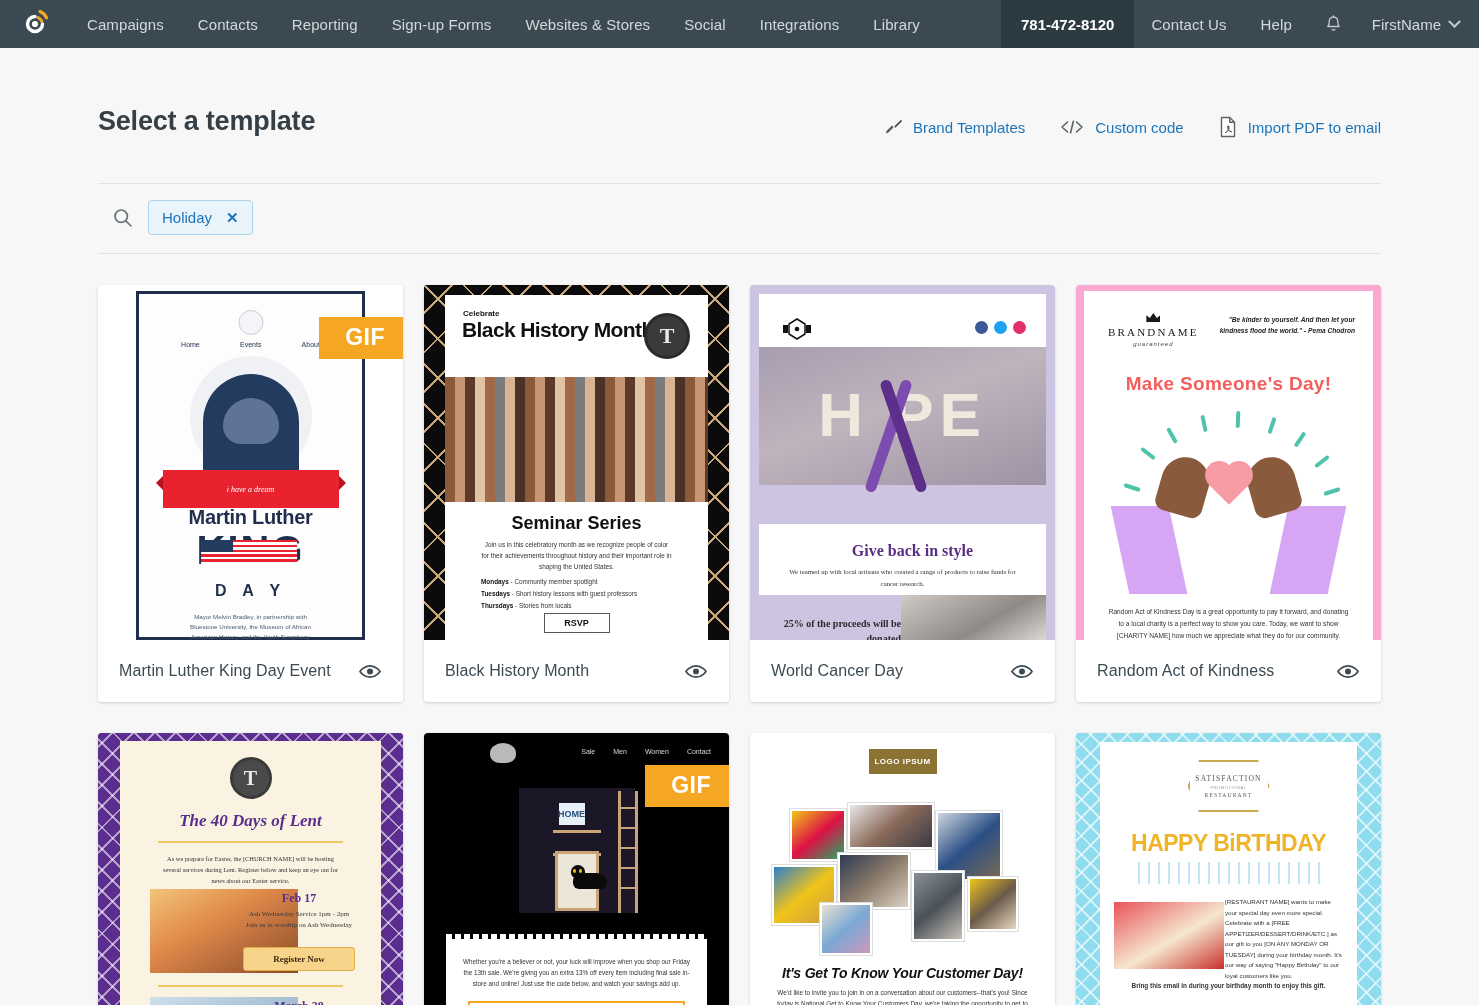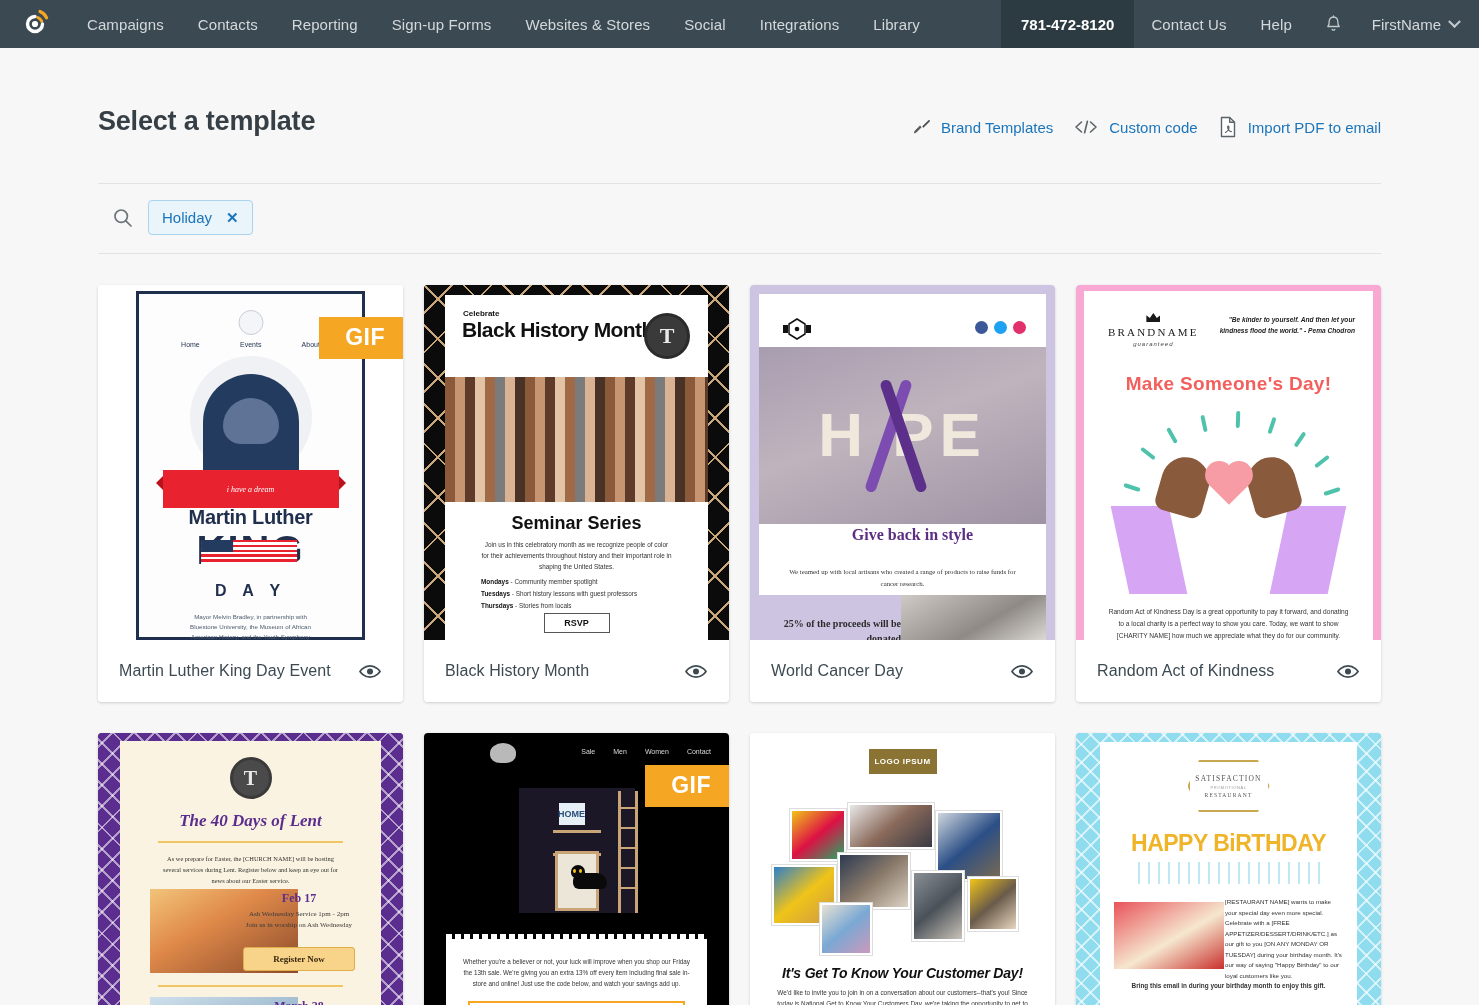--- a/index.html
+++ b/index.html
@@ -39,21 +39,21 @@
     border-right: 2px solid #c3cace; border-bottom: 2px solid #c3cace;
     transform: rotate(45deg) translate(-2px,-2px); }
 
   
   .page { padding: 0 98px; }
   .page-head {
     display: flex; align-items: flex-start; justify-content: space-between;
     padding-top: 58px;
   }
   .page-title { font-size: 27px; font-weight: bold; color: #353f45; letter-spacing: -.2px; }
-  .head-actions { display: flex; align-items: center; gap: 20px; padding-top: 10px; }
+  .head-actions { display: flex; align-items: center; gap: 34px; padding-top: 10px; }
   .head-action { display: flex; align-items: center; gap: 10px; cursor: pointer; }
   .head-action .lbl { color: #1b75bb; font-size: 15px; white-space: nowrap; }
 
   .divider { height: 1px; background: #e2e2e2; margin-top: 45px; }
 
   .filterbar { display: flex; align-items: center; gap: 14px; padding: 16px 0 18px 14px; }
   .chip {
     display: inline-flex; align-items: center; gap: 14px;
     background: #eaf4fb; border: 1px solid #a9d3ef; border-radius: 4px;
     padding: 8px 13px; cursor: pointer;
@@ -160,33 +160,33 @@
     width:66px; height:20px; border:1px solid #555;
     display:flex; align-items:center; justify-content:center;
     font-size:9px; font-weight:bold; color:#111; }
 
   
   .wcd { background: #cdc4e2; }
   .wcd-top { position:absolute; top:9px; left:9px; right:9px; height:53px; background:#fff; }
   .wcd-mark { position:absolute; top:23px; left:24px; width:28px; height:24px; }
   .wcd-soc { position:absolute; top:27px; right:20px; display:flex; gap:6px; }
   .wcd-soc i { width:13px; height:13px; border-radius:50%; display:block; }
-  .wcd-hero { position:absolute; top:62px; left:9px; right:9px; height:177px;
+  .wcd-hero { position:absolute; top:62px; left:9px; right:9px; height:138px;
     background: linear-gradient(160deg,#a89db0,#bfb3bd 45%,#9e93a4); }
   .wcd-let { position:absolute; top:50%; left:0; right:0; transform:translateY(-52%);
     text-align:center; font-size:62px; font-weight:bold; color:#efe9dd;
     letter-spacing:6px; font-family:"Liberation Sans", sans-serif; }
   .wcd-rib { position:absolute; top:30px; left:50%; margin-left:-22px;
     width:30px; height:120px; }
   .wcd-rib::before, .wcd-rib::after { content:''; position:absolute; top:0;
     width:11px; height:118px; background:#6f3fa0; border-radius:6px; }
   .wcd-rib::before { left:2px; transform: rotate(19deg); background:#7d4cb0;}
   .wcd-rib::after { right:2px; transform: rotate(-19deg); background:#5c2f8a;}
   .wcd-mid { position:absolute; top:239px; left:9px; right:9px; height:71px; background:#fff; }
-  .wcd-gb { position:absolute; top:2px; left:0; right:0; text-align:center;
+  .wcd-gb { position:absolute; top:18px; left:0; right:0; text-align:center;
     font-size:16px; font-weight:bold; color:#5b2d83; font-family:"Liberation Serif", serif;margin-left:20px; }
   .wcd-gp { position:absolute; top:42px; left:30px; right:30px; text-align:center;
     font-size:6.8px; line-height:1.75; color:#333; font-family:"Liberation Serif", serif; }
   .wcd-b1 { position:absolute; top:310px; left:9px; width:142px; bottom:0; }
   .wcd-b1 div { position:absolute; top:22px; left:0; right:0; text-align:right;
     font-size:10px; font-weight:bold; color:#2b2b2b; font-family:"Liberation Serif", serif; line-height:1.45;}
   .wcd-b2 { position:absolute; top:310px; left:151px; right:9px; bottom:0;
     background: linear-gradient(150deg,#cfcac6,#8f8a86 60%,#dcd8d4); }
 
   

